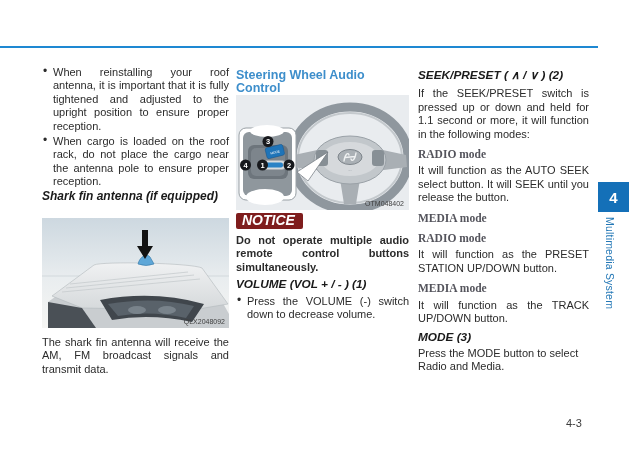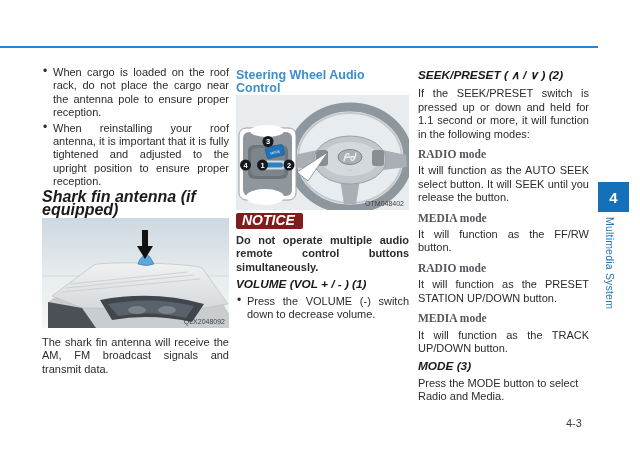--- a/index.html
+++ b/index.html
@@ -24,21 +24,21 @@
   .col{position:absolute;top:66px;font-size:11px;line-height:13.4px;}
   .col1{left:42px;width:187px;}
   .col2{left:236px;width:173px;}
   .col3{left:418px;width:171px;top:69px;}
 
   p{margin:0;text-align:justify;}
   ul{list-style:none;margin:0;padding:0;}
   li{position:relative;padding-left:11px;margin-bottom:2px;text-align:justify;}
   li::before{content:"\2022";position:absolute;left:1px;top:-1px;font-size:12px;}
 
-  .italic-heading{font-style:italic;font-weight:bold;font-size:16px;color:#1a1a1a;margin:0;}
+  .italic-heading{font-style:italic;font-weight:bold;font-size:12px;color:#1a1a1a;margin:0;}
   .blue-heading{font-weight:bold;font-size:12.5px;color:#3d8ecb;margin:0;}
   .sub-heading{font-style:italic;font-weight:bold;font-size:11.8px;color:#1a1a1a;margin:0;}
   .mode-heading{font-family:"Liberation Serif",serif;font-weight:bold;font-size:11.5px;color:#54545c;margin:0;}
   .bold-para{font-weight:bold;}
   .no-justify{text-align:left;}
 
   
   .col1 .bullets{position:absolute;top:0;left:0;width:187px;}
   .col1 .shark-heading{position:absolute;top:124px;left:0;width:187px;}
   .col1 .roof-figure{position:absolute;top:152px;left:0;width:187px;height:110px;margin:0;}
@@ -71,22 +71,22 @@
 <div class="page">
 
   <div class="top-rule"></div>
 
   <div class="tab-number">4</div>
   <div class="tab-title">Multimedia System</div>
   <div class="page-number">4-3</div>
 
   <section class="col col1">
     <ul class="bullets">
+      <li>When reinstalling your roof antenna, it is important that it is fully tightened and adjusted to the upright position to ensure proper reception.</li>
       <li>When cargo is loaded on the roof rack, do not place the cargo near the antenna pole to ensure proper reception.</li>
-      <li>When reinstalling your roof antenna, it is important that it is fully tightened and adjusted to the upright position to ensure proper reception.</li>
     </ul>
     <h3 class="italic-heading shark-heading">Shark fin antenna (if equipped)</h3>
 
     <figure class="roof-figure">
       <svg width="187" height="110" viewBox="0 0 187 110">
         <defs>
           <linearGradient id="sky" x1="0" y1="0" x2="0" y2="1">
             <stop offset="0" stop-color="#cdd8e0"></stop>
             <stop offset="0.55" stop-color="#e9edef"></stop>
             <stop offset="1" stop-color="#f6f6f4"></stop>
@@ -202,21 +202,20 @@
   </section>
 
   <section class="col col3">
     <h3 class="sub-heading seek-heading">SEEK/PRESET ( ∧ / ∨ ) (2)</h3>
     <p>If the SEEK/PRESET switch is pressed up or down and held for 1.1 second or more, it will function in the following modes:</p>
 
     <h4 class="mode-heading">RADIO mode</h4>
     <p>It will function as the AUTO SEEK select button. It will SEEK until you release the button.</p>
 
     <h4 class="mode-heading">MEDIA mode</h4>
-    <p>It will function as the FF/RW button.</p>
 
 
     <h4 class="mode-heading">RADIO mode</h4>
     <p>It will function as the PRESET STATION UP/DOWN button.</p>
 
     <h4 class="mode-heading">MEDIA mode</h4>
     <p>It will function as the TRACK UP/DOWN button.</p>
 
     <h3 class="sub-heading mode3-heading">MODE (3)</h3>
     <p class="no-justify">Press the MODE button to select Radio and Media.</p>

